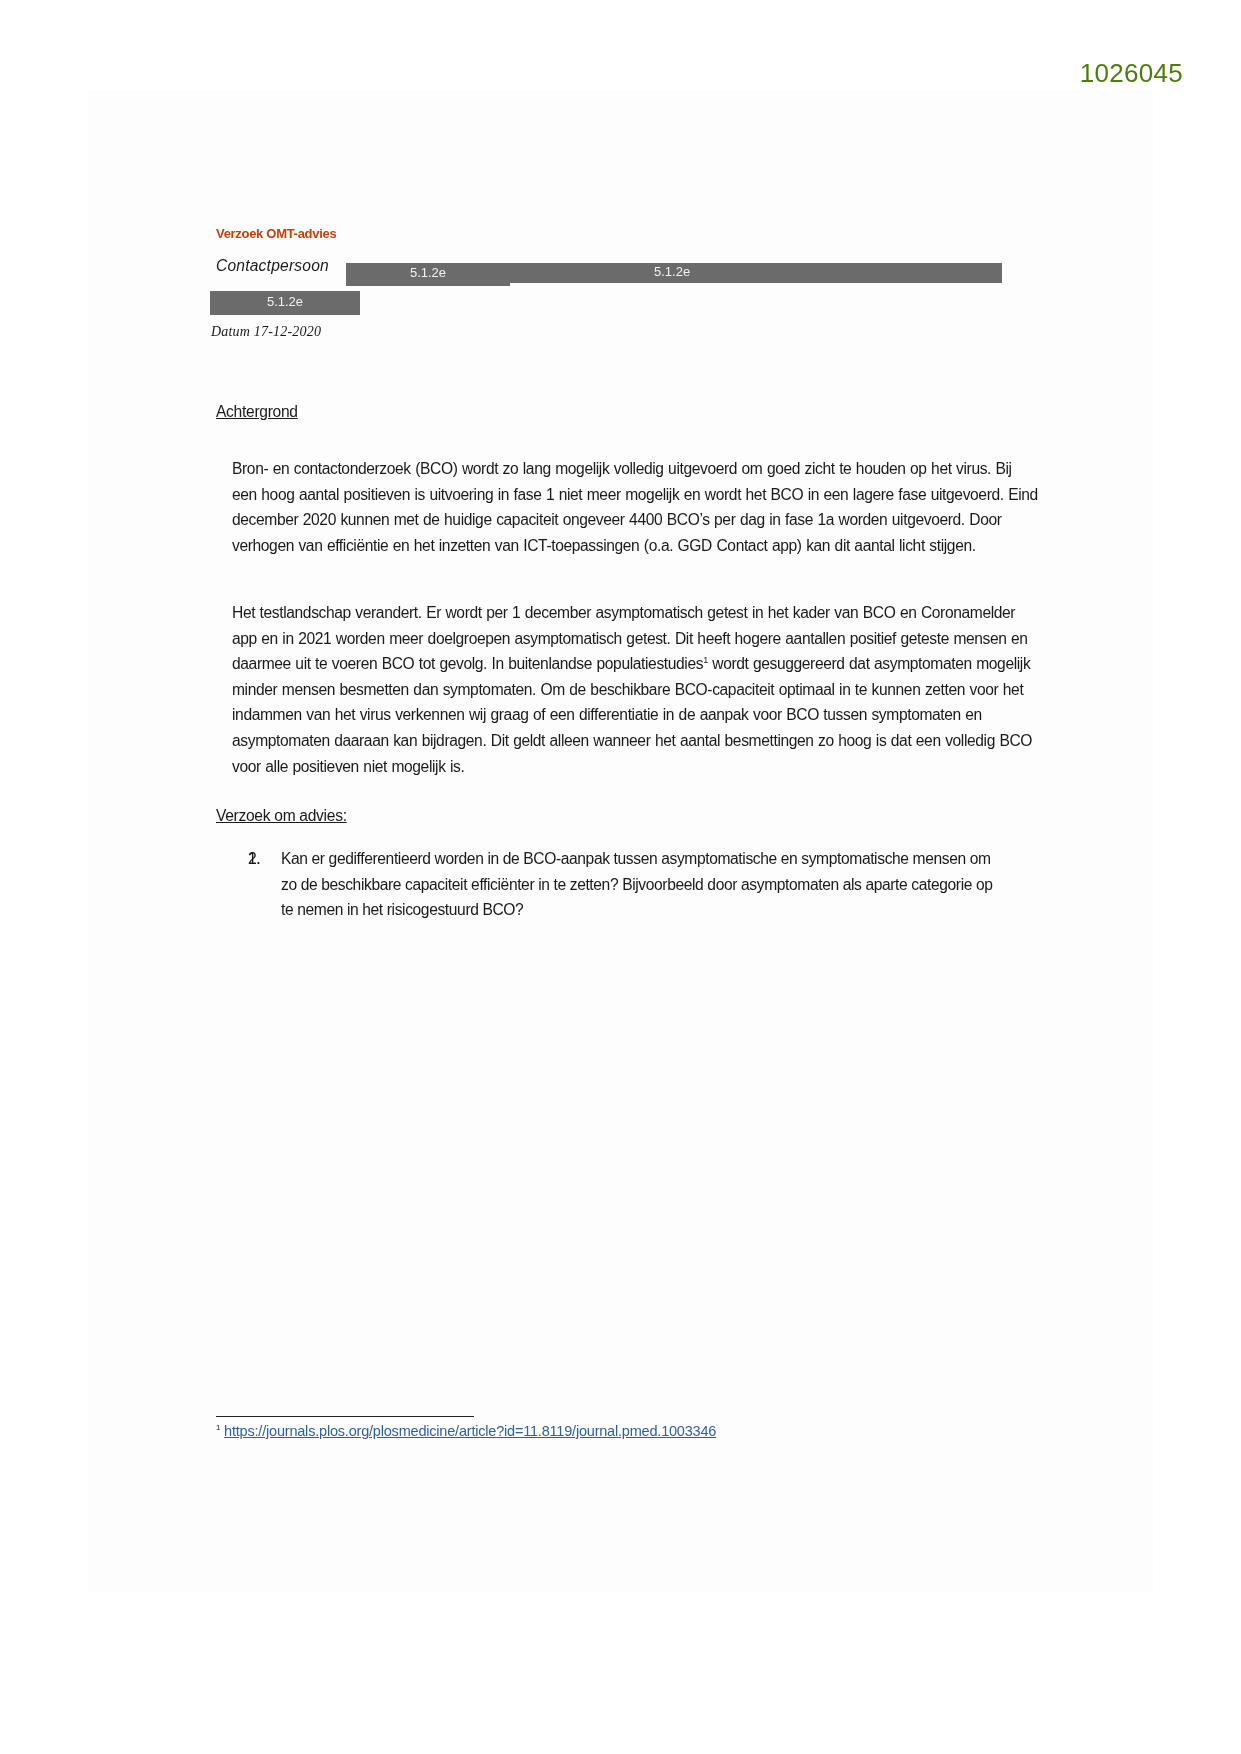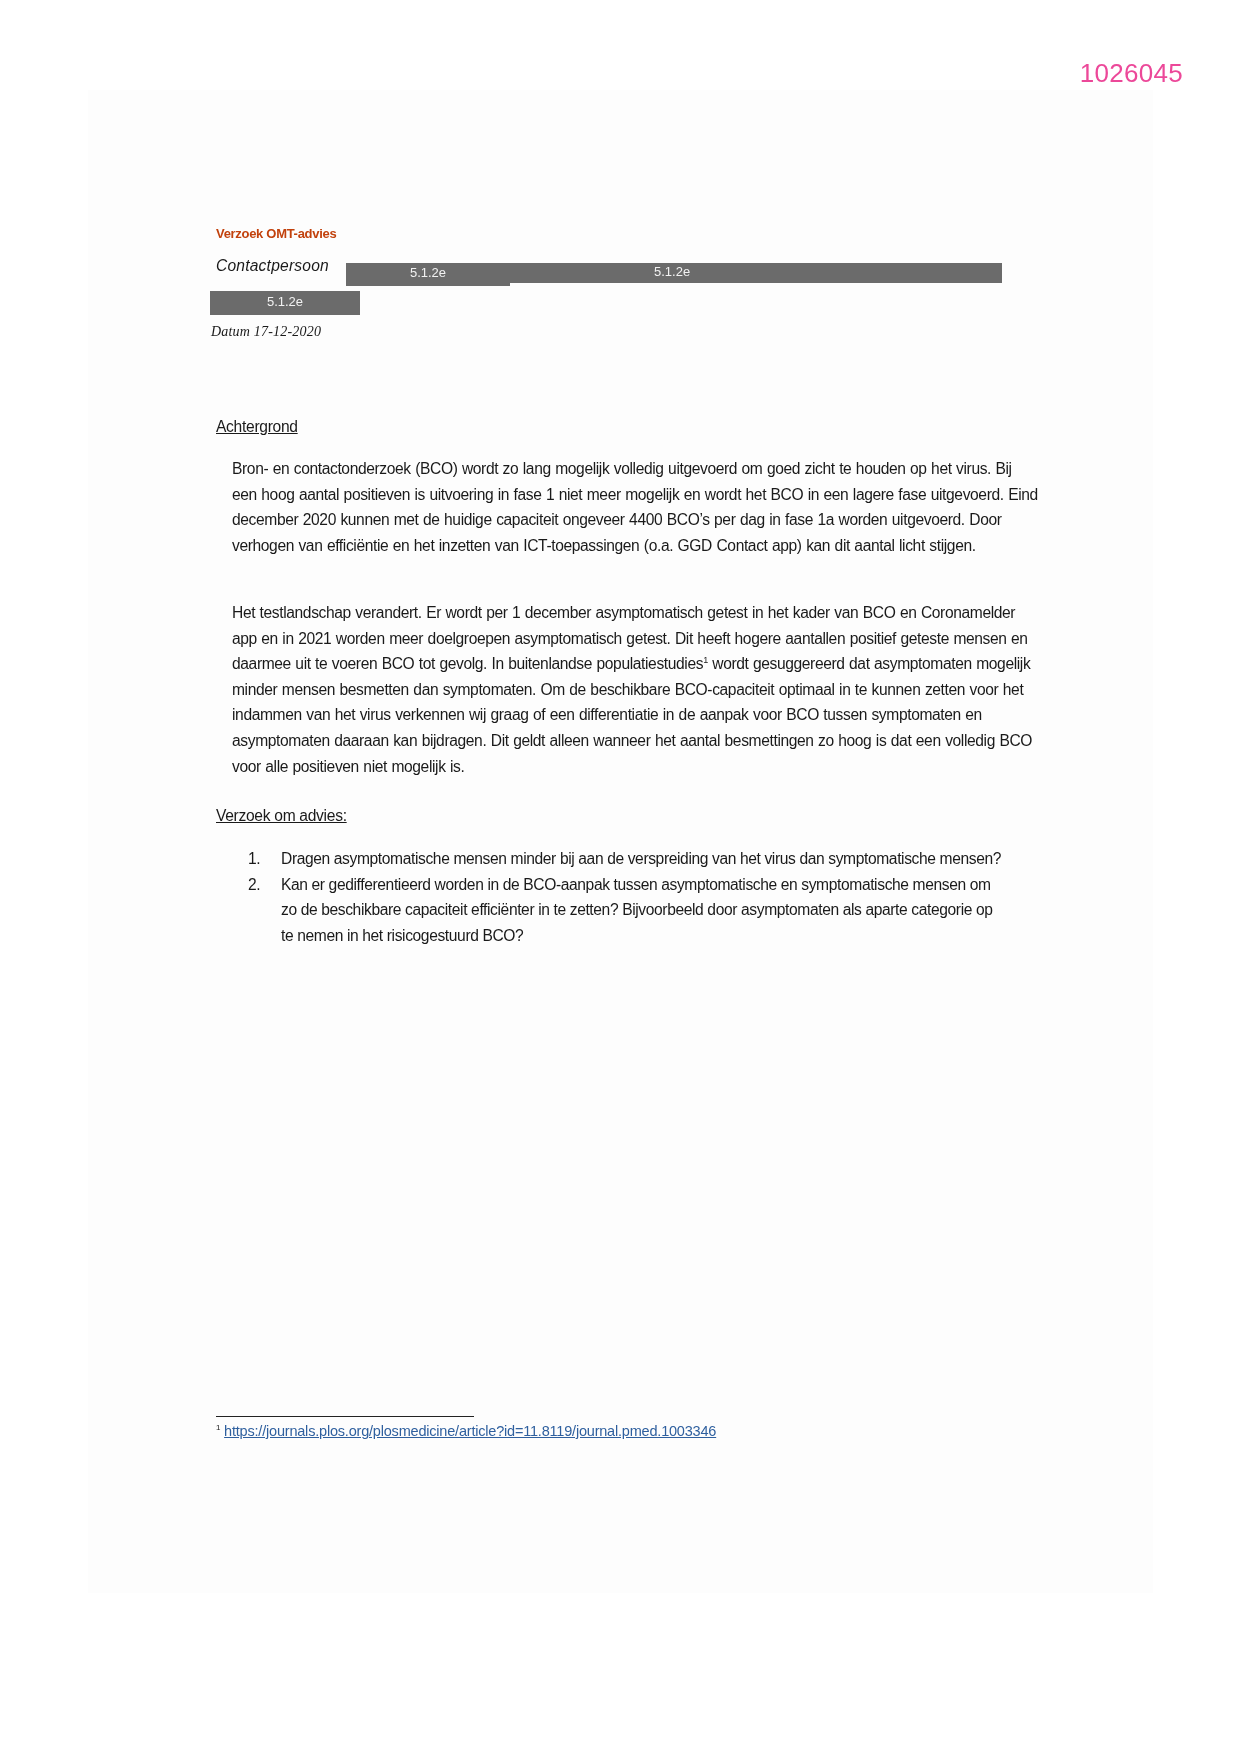--- a/index.html
+++ b/index.html
@@ -14,21 +14,21 @@
       overflow: hidden;
       font-family: "Liberation Sans", sans-serif;
       color: #1a1a1a;
     }
     .doc-id {
       position: absolute;
       top: 58px;
       right: 58px;
       font-family: "Liberation Sans", sans-serif;
       font-size: 26px;
-      color: #ec4899;
+      color: #4d7c0f;
       letter-spacing: 0.3px;
     }
     .page-area {
       position: absolute;
       left: 88px;
       top: 90px;
       width: 1065px;
       height: 1503px;
       background: #fdfdfd;
     }
@@ -153,32 +153,31 @@
 </div>
 <div class="redact" style="left:510px; top:255px; width:492px; height:20px; text-align:left;">
   <span style="margin-left:144px; line-height:17px;">5.1.2e</span>
 </div>
 <div class="redact" style="left:210px; top:283px; width:150px; height:24px;">
   <span style="line-height:22px;">5.1.2e</span>
 </div>
 
 <div class="date-line">Datum 17-12-2020</div>
 
-<div class="heading-u" style="top:418px;">Achtergrond</div>
+<div class="heading-u" style="top:403px;">Achtergrond</div>
 
 <p class="para" style="top:440px;">Bron- en contactonderzoek (BCO) wordt zo lang mogelijk volledig uitgevoerd om goed zicht te houden op het virus. Bij een hoog aantal positieven is uitvoering in fase 1 niet meer mogelijk en wordt het BCO in een lagere fase uitgevoerd. Eind december 2020 kunnen met de huidige capaciteit ongeveer 4400 BCO’s per dag in fase 1a worden uitgevoerd. Door verhogen van efficiëntie en het inzetten van ICT-toepassingen (o.a. GGD Contact app) kan dit aantal licht stijgen.</p>
 
 <p class="para" style="top:584px;"><span>Het testlandschap verandert. Er wordt per 1 december asymptomatisch getest in het kader van BCO en Coronamelder app en in 2021 worden meer doelgroepen asymptomatisch getest. Dit heeft hogere aantallen positief geteste mensen en daarmee uit te voeren BCO tot gevolg. In buitenlandse populatiestudies</span><sup>1</sup><span> wordt gesuggereerd dat asymptomaten mogelijk minder mensen besmetten dan symptomaten. Om de beschikbare BCO-capaciteit optimaal in te kunnen zetten voor het indammen van het virus verkennen wij graag of een differentiatie in de aanpak voor BCO tussen symptomaten en asymptomaten daaraan kan bijdragen. Dit geldt alleen wanneer het aantal besmettingen zo hoog is dat een volledig BCO voor alle positieven niet mogelijk is.</span></p>
 
 <div class="heading-u" style="top:807px;">Verzoek om advies:</div>
 
 <ol class="list">
   <li>
     <span class="num">1.</span>
-    <span>Dragen asymptomatische mensen minder bij aan de verspreiding van het virus dan symptomatische mensen?</span>
   </li>
   <li>
     <span class="num">2.</span>
     <span>Kan er gedifferentieerd worden in de BCO-aanpak tussen asymptomatische en symptomatische mensen om zo de beschikbare capaciteit efficiënter in te zetten? Bijvoorbeeld door asymptomaten als aparte categorie op te nemen in het risicogestuurd BCO?</span>
   </li>
 </ol>
 
 <div class="footnote-rule"></div>
 
 <div class="footnote">

